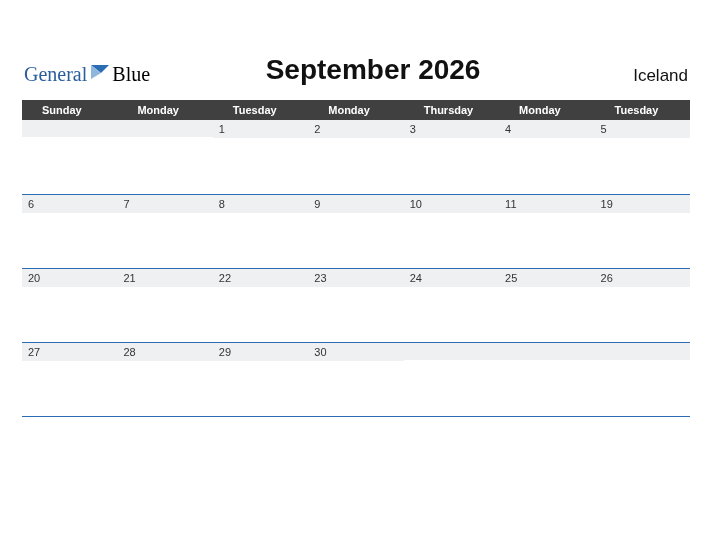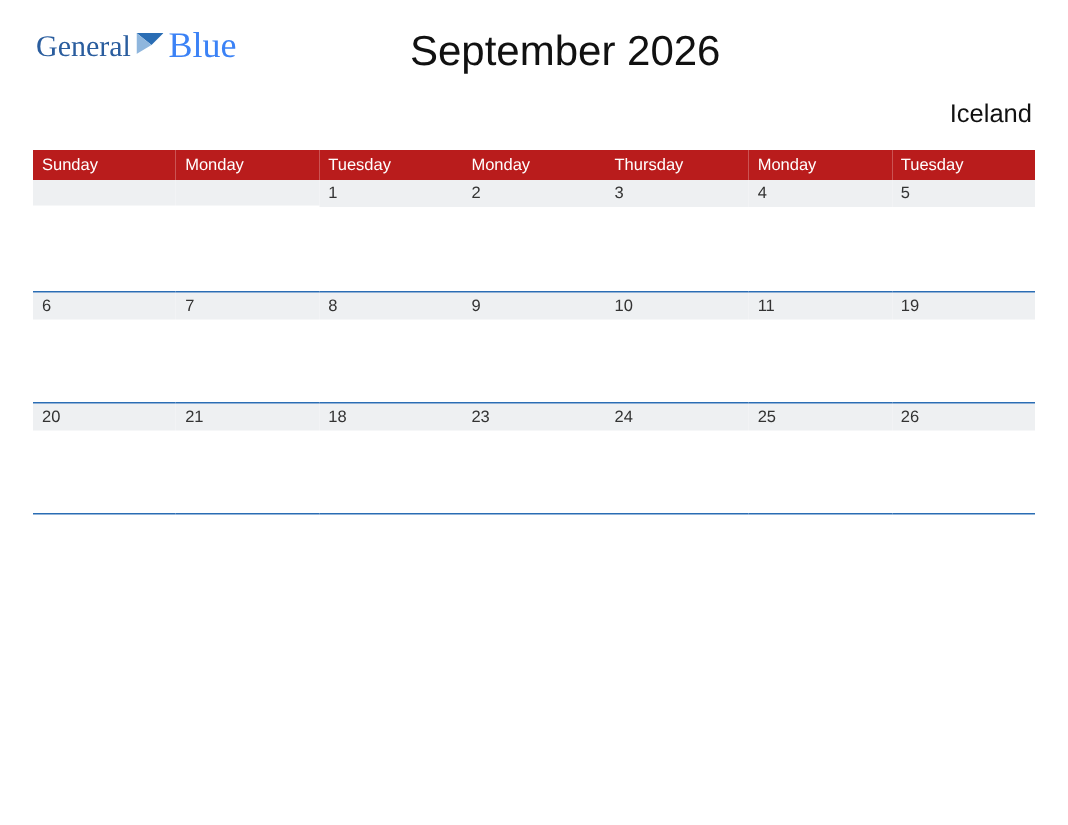--- a/index.html
+++ b/index.html
@@ -7,78 +7,78 @@
     width: 712px;
     height: 550px;
     background: #ffffff;
     font-family: Arial, Helvetica, sans-serif;
     color: #222;
     padding: 18px 22px 0 22px;
     position: relative;
   }
   .header {
     display: flex;
-    align-items: flex-start;
+    align-items: flex-end;
     justify-content: space-between;
     margin-bottom: 14px;
     padding: 0 2px;
   }
   .logo {
     display: flex;
     align-items: center;
     gap: 3px;
   }
   .logo-general {
     font-size: 20px;
     font-weight: 400;
     color: #2a5d9e;
     font-family: Georgia, serif;
     display: flex;
     align-items: center;
   }
   .logo-blue {
-    font-size: 24px;
+    font-size: 20px;
     font-weight: 400;
-    color: #3b82f6;
+    color: #000000;
     font-family: Georgia, serif;
   }
   .logo-pennant {
     width: 18px;
     height: 14px;
     margin-left: 1px;
     position: relative;
     top: -3px;
   }
   .title {
     font-size: 28px;
-    font-weight: 400;
+    font-weight: 700;
     color: #111;
     text-align: center;
     flex: 1;
   }
   .region {
     font-size: 17px;
     color: #111;
     font-weight: 400;
     min-width: 92px;
     text-align: right;
     margin-top: 48px;
   }
   .cal {
     width: 100%;
     border-collapse: collapse;
     table-layout: fixed;
   }
   .dayhead th {
-    background: #b91c1c;
+    background: #404040;
     color: #ffffff;
-    font-weight: 400;
+    font-weight: 700;
     font-size: 11px;
     text-align: left;
-    padding: 4px 6px;
+    padding: 4px 20px;
   }
   .week td {
     height: 74px;
     vertical-align: top;
     font-size: 11px;
     color: #222;
     padding: 0;
     border-bottom: 1px solid #2a6db4;
   }
   .daynum {
@@ -169,29 +169,52 @@
         </td>
     </tr>
     <tr class="week">
       <td>
           <span class="daynum">20</span>
         </td>
       <td>
           <span class="daynum">21</span>
         </td>
       <td>
-          <span class="daynum">18</span>
+          <span class="daynum">22</span>
         </td>
       <td>
           <span class="daynum">23</span>
         </td>
       <td>
           <span class="daynum">24</span>
         </td>
       <td>
           <span class="daynum">25</span>
         </td>
       <td>
           <span class="daynum">26</span>
+        </td>
+    </tr>
+    <tr class="week">
+      <td>
+          <span class="daynum">27</span>
+        </td>
+      <td>
+          <span class="daynum">28</span>
+        </td>
+      <td>
+          <span class="daynum">29</span>
+        </td>
+      <td>
+          <span class="daynum">30</span>
+        </td>
+      <td class="blank">
+          <span class="daynum"></span>
+        </td>
+      <td class="blank">
+          <span class="daynum"></span>
+        </td>
+      <td class="blank">
+          <span class="daynum"></span>
         </td>
     </tr>
   </tbody>
 </table>
 
 </body></html>

